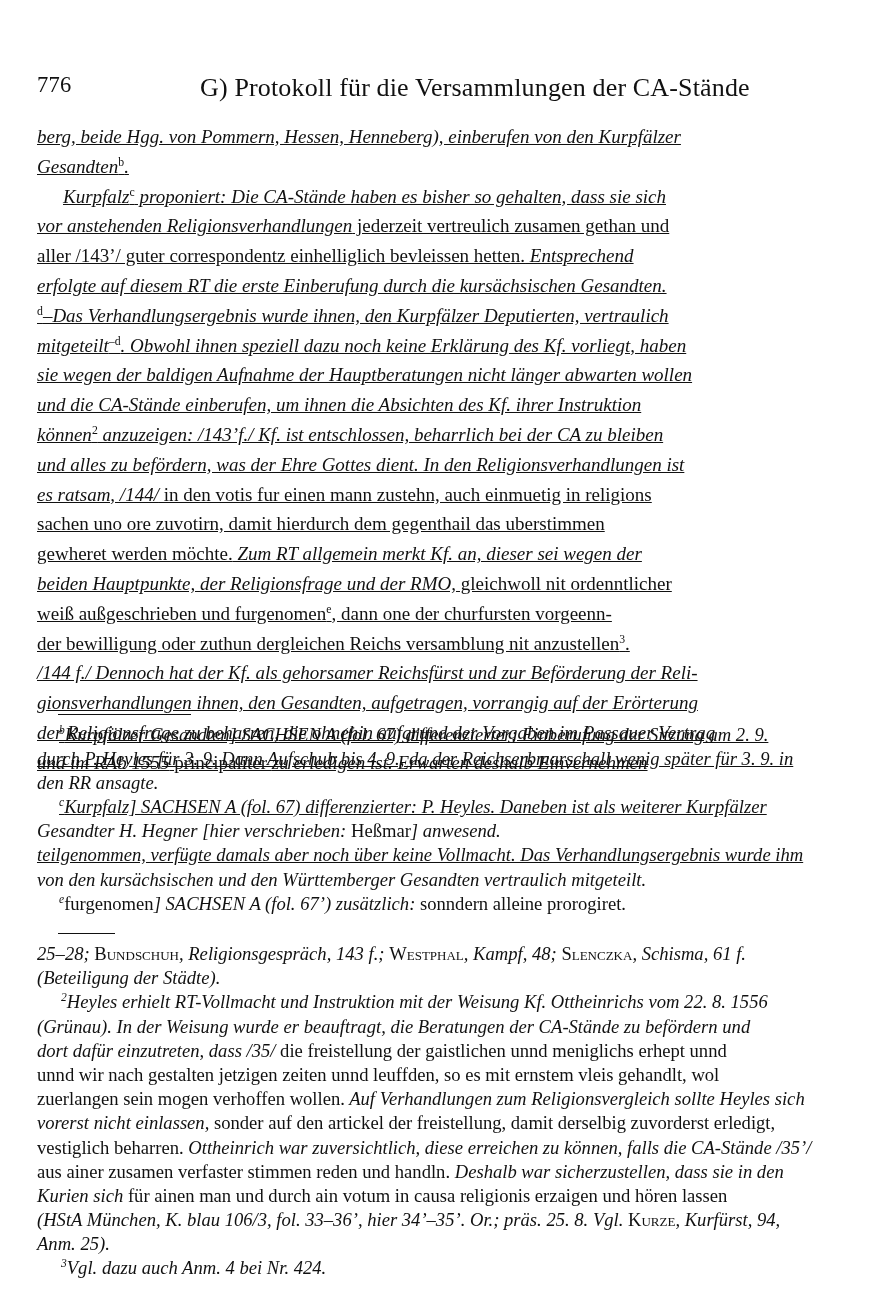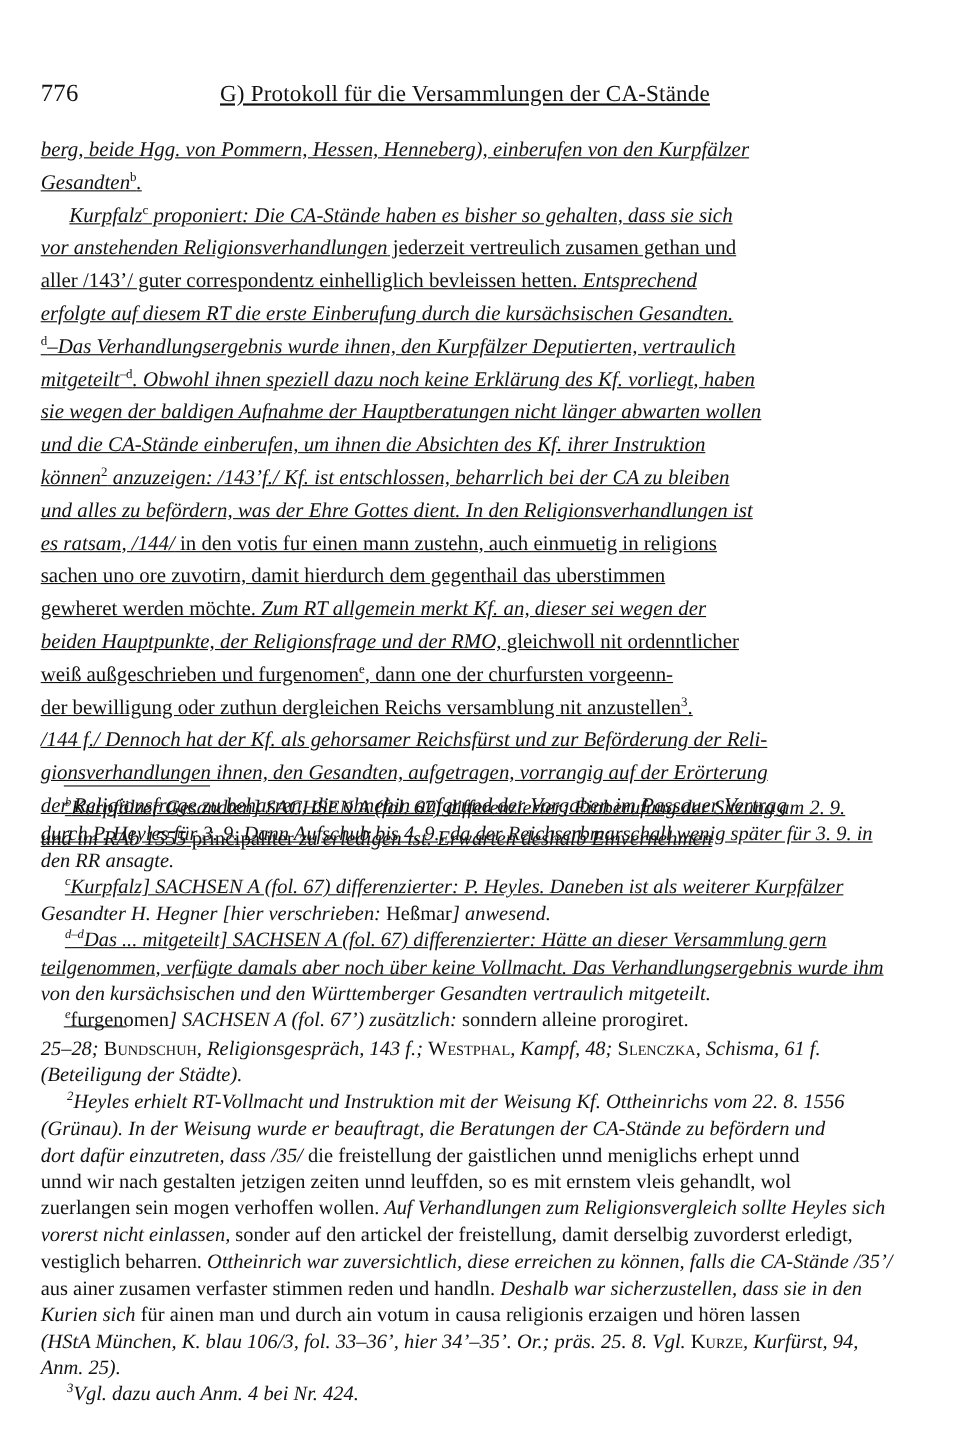--- a/index.html
+++ b/index.html
@@ -34,24 +34,23 @@
     position: absolute;
     left: 37px;
     top: 0;
     font-size: 22.5px;
     letter-spacing: 0.2px;
   }
   .runhead-title {
     position: absolute;
     left: 200px;
     top: 1px;
-    font-size: 21px;
+    font-size: 26px;
     letter-spacing: 0.15px;
     white-space: nowrap;
-    text-decoration: underline;
   }
 
   
   .col {
     position: absolute;
     left: 37px;
     width: 818px;
   }
   #body-col { top: 122px; }
 
@@ -277,24 +276,20 @@
 
     <div class="appline j">
       <span><span class="app-indent"></span><sup>c</sup><span>Kurpfalz] SACHSEN A (fol. 67) differenzierter: P. Heyles. Daneben ist als weiterer Kurpfälzer</span></span>
         <span></span>
     </div>
 
     <div class="appline">
       <span>Gesandter H. Hegner [hier verschrieben:</span><span class="roman"> Heßmar</span><span>] anwesend.</span>
     </div>
 
-    <div class="appline j">
-      <span><span class="app-indent"></span><sup>d–d</sup><span>Das ... mitgeteilt] SACHSEN A (fol. 67) differenzierter: Hätte an dieser Versammlung gern</span></span>
-        <span></span>
-    </div>
 
     <div class="appline j">
       <span>teilgenommen, verfügte damals aber noch über keine Vollmacht. Das Verhandlungsergebnis wurde ihm</span>
         <span></span>
     </div>
 
     <div class="appline">
       <span>von den kursächsischen und den Württemberger Gesandten vertraulich mitgeteilt.</span>
     </div>
 

